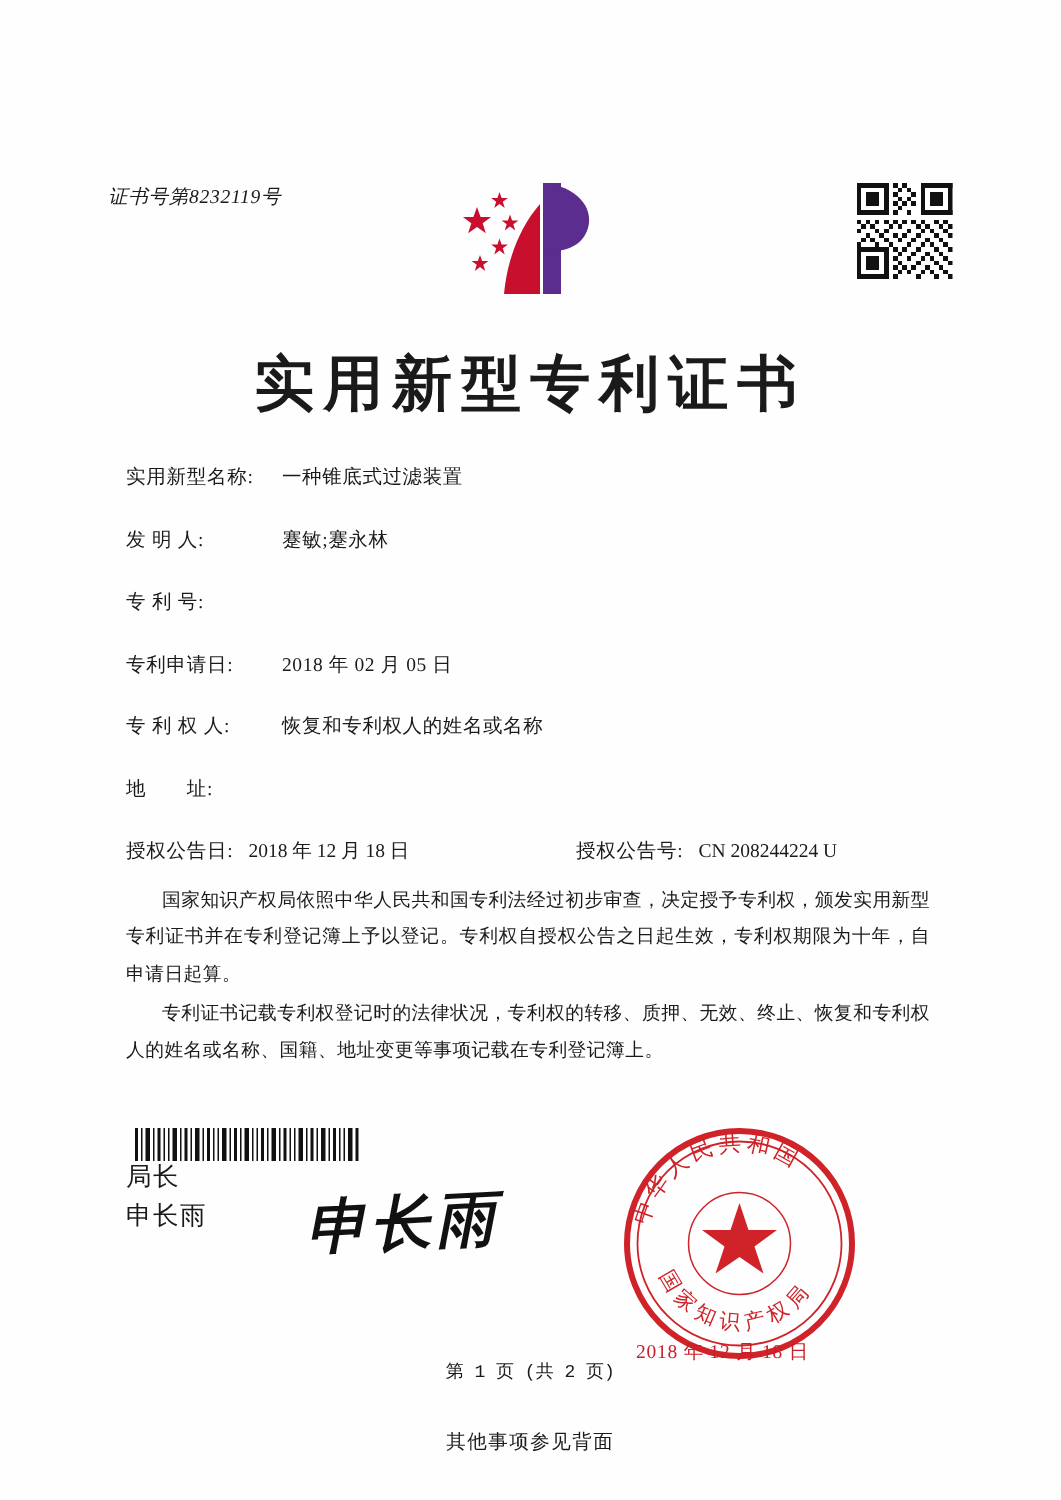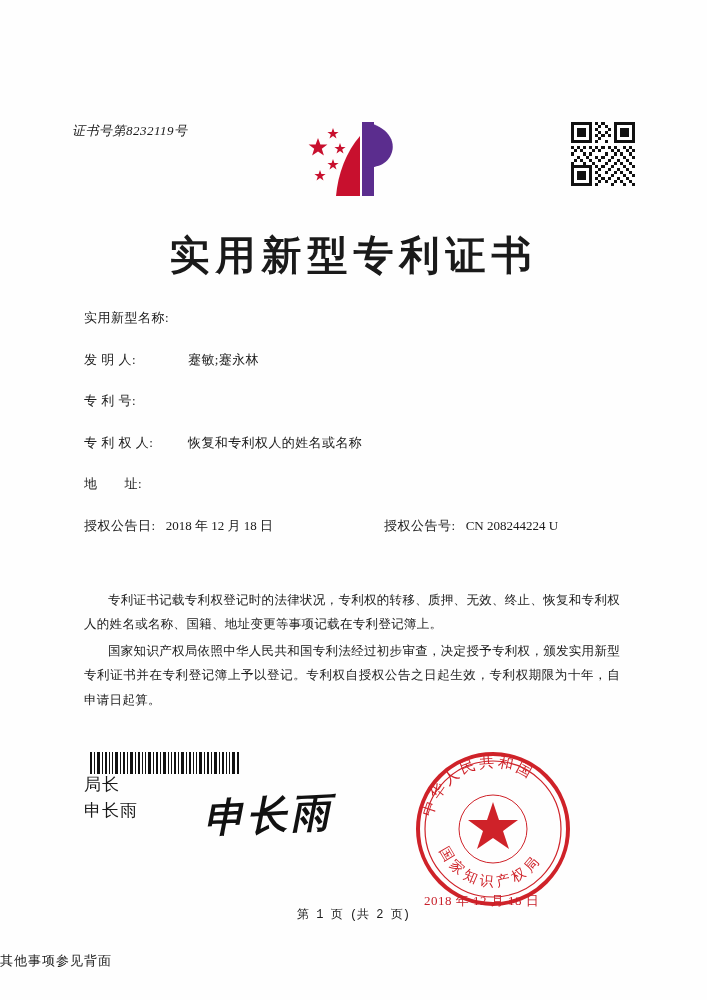--- a/index.html
+++ b/index.html
@@ -167,20 +167,21 @@
     left: 0; right: 0;
     top: 906px;
     text-align: center;
     font-size: 12px;
     font-family: Liberation Mono, monospace;
   }
   .footer-note {
     position: absolute;
     left: 0; right: 0;
     top: 952px;
+    text-align: center;
     font-size: 13px;
     letter-spacing: 1px;
   }
 </style>
 </head>
 <body>
 
 <div class="page">
 
   <div class="cert-no">证书号第8232119号</div>
@@ -321,31 +322,36 @@
       </g>
     </svg>
   </div>
 
   <div class="main-title">实用新型专利证书</div>
 
   <div class="fields">
 
     <div class="field-row">
       <div class="field-label">实用新型名称:</div>
+      <div class="field-value">一种锥底式过滤装置</div>
     </div>
 
     <div class="field-row">
       <div class="field-label">发 明 人:</div>
       <div class="field-value">蹇敏;蹇永林</div>
     </div>
 
     <div class="field-row">
       <div class="field-label">专 利 号:</div>
     </div>
 
+    <div class="field-row">
+      <div class="field-label">专利申请日:</div>
+      <div class="field-value">2018 年 02 月 05 日</div>
+    </div>
 
     <div class="field-row">
       <div class="field-label">专 利 权 人:</div>
       <div class="field-value">恢复和专利权人的姓名或名称</div>
     </div>
 
     <div class="field-row">
       <div class="field-label">地　　址:</div>
     </div>
 
@@ -355,22 +361,22 @@
         <span>2018 年 12 月 18 日</span>
       </div>
       <div class="half">
         <span class="lbl">授权公告号:</span>
         <span>CN 208244224 U</span>
       </div>
     </div>
   </div>
 
   <div class="paragraphs">
+    <p>国家知识产权局依照中华人民共和国专利法经过初步审查，决定授予专利权，颁发实用新型专利证书并在专利登记簿上予以登记。专利权自授权公告之日起生效，专利权期限为十年，自申请日起算。</p>
     <p>专利证书记载专利权登记时的法律状况，专利权的转移、质押、无效、终止、恢复和专利权人的姓名或名称、国籍、地址变更等事项记载在专利登记簿上。</p>
-    <p>国家知识产权局依照中华人民共和国专利法经过初步审查，决定授予专利权，颁发实用新型专利证书并在专利登记簿上予以登记。专利权自授权公告之日起生效，专利权期限为十年，自申请日起算。</p>
   </div>
 
   <div class="barcode">
     <svg viewBox="0 0 150 22" width="150" height="22" aria-hidden="true">
       <g fill="#111">
         <rect x="0" y="0" width="2" height="22"></rect>
           <rect x="4" y="0" width="1" height="22"></rect>
         <rect x="7" y="0" width="3" height="22"></rect>
           <rect x="12" y="0" width="1" height="22"></rect>
         <rect x="15" y="0" width="2" height="22"></rect>

